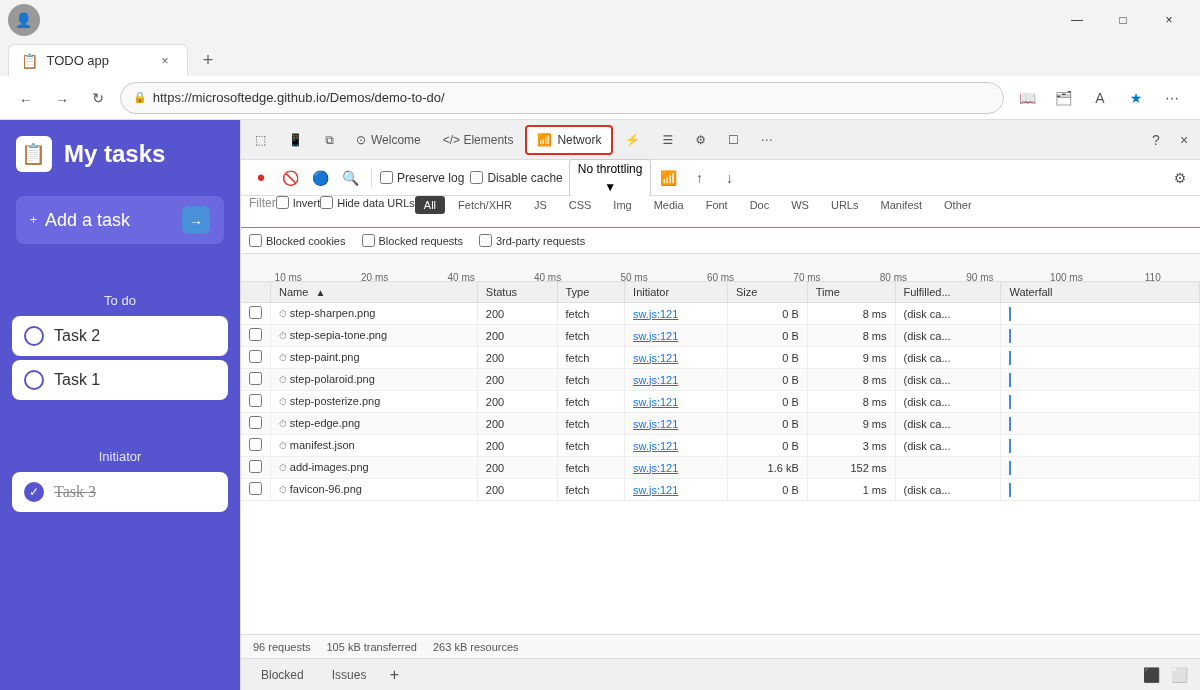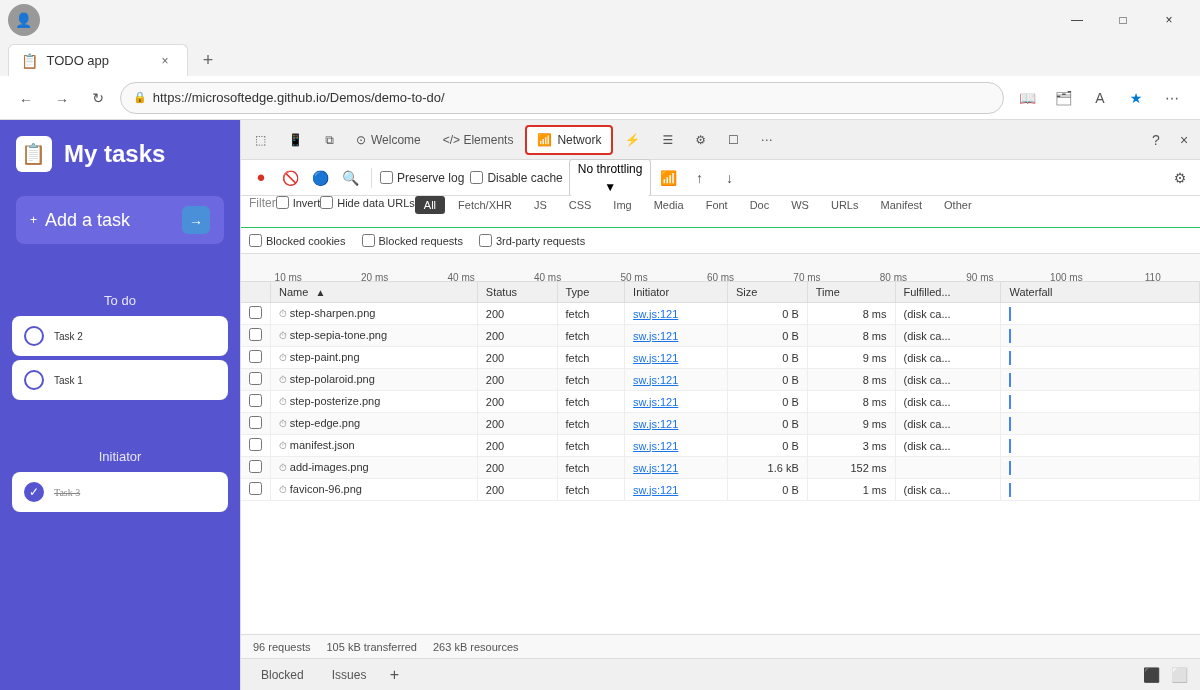--- a/index.html
+++ b/index.html
@@ -31,21 +31,21 @@
     .sidebar { width: 240px; background: #5754d0; color: white; padding: 0; flex-shrink: 0; }
     .sidebar-header { display: flex; align-items: center; padding: 16px; gap: 12px; }
     .sidebar-logo { width: 36px; height: 36px; background: white; border-radius: 6px; display: flex; align-items: center; justify-content: center; font-size: 20px; }
     .sidebar-title { font-size: 24px; font-weight: bold; color: white; }
     .add-task-btn { display: flex; align-items: center; margin: 8px 16px; padding: 10px 14px; background: #6b68e0; border-radius: 8px; cursor: pointer; gap: 8px; }
     .add-task-arrow { background: #4a90d9; width: 28px; height: 28px; border-radius: 6px; display: flex; align-items: center; justify-content: center; color: white; font-size: 14px; }
     .section-label { text-align: center; font-size: 13px; color: rgba(255,255,255,0.85); padding: 8px 0 4px; margin-top: 41px; }
     .task-item { display: flex; align-items: center; margin: 4px 12px; padding: 10px 12px; background: white; border-radius: 8px; gap: 10px; cursor: pointer; }
     .task-circle { width: 20px; height: 20px; border-radius: 50%; border: 2px solid #5754d0; flex-shrink: 0; }
     .task-circle.completed { background: #5754d0; border-color: #5754d0; display: flex; align-items: center; justify-content: center; color: white; font-size: 12px; }
-    .task-label { font-size: 10px; color: #333; }
+    .task-label { font-size: 16px; color: #333; }
     .task-label.completed { text-decoration: line-through; color: #888; font-family: Liberation Serif, serif; }
 
     
     .devtools { flex: 1; background: white; display: flex; flex-direction: column; border-left: 1px solid #ddd; }
     .devtools-tabs { display: flex; align-items: center; height: 40px; background: #f0f0f0; border-bottom: 1px solid #ddd; padding: 0 4px; gap: 2px; overflow: hidden; }
     .devtool-tab { display: flex; align-items: center; padding: 6px 10px; font-size: 12px; color: #555; cursor: pointer; border-radius: 4px; gap: 5px; white-space: nowrap; }
     .devtool-tab.active { background: white; border: 2px solid #d93025; color: #333; font-weight: 500; }
     .devtools-toolbar { display: flex; align-items: center; height: 36px; border-bottom: 1px solid #ddd; padding: 0 8px; gap: 6px; background: white; }
     .toolbar-btn { width: 24px; height: 24px; display: flex; align-items: center; justify-content: center; border-radius: 3px; cursor: pointer; font-size: 14px; border: none; background: transparent; color: #555; }
     .toolbar-btn.record { color: #d93025; }

